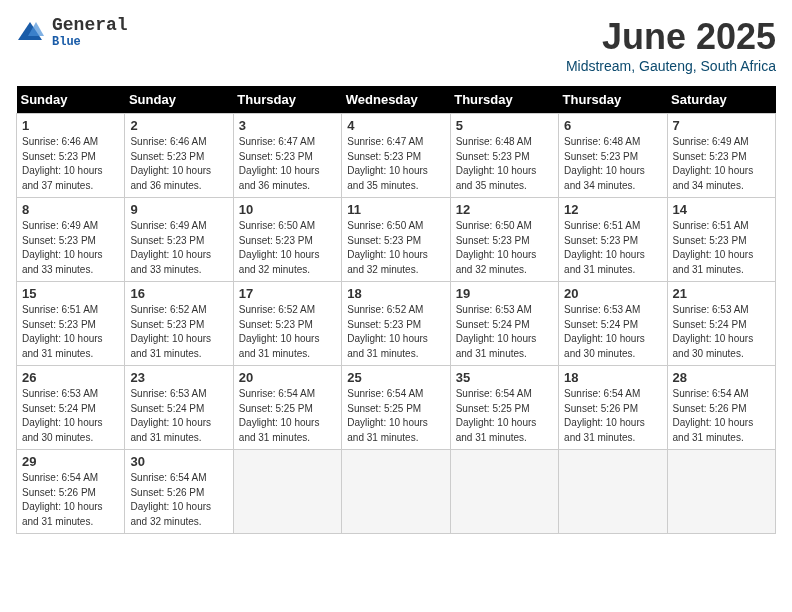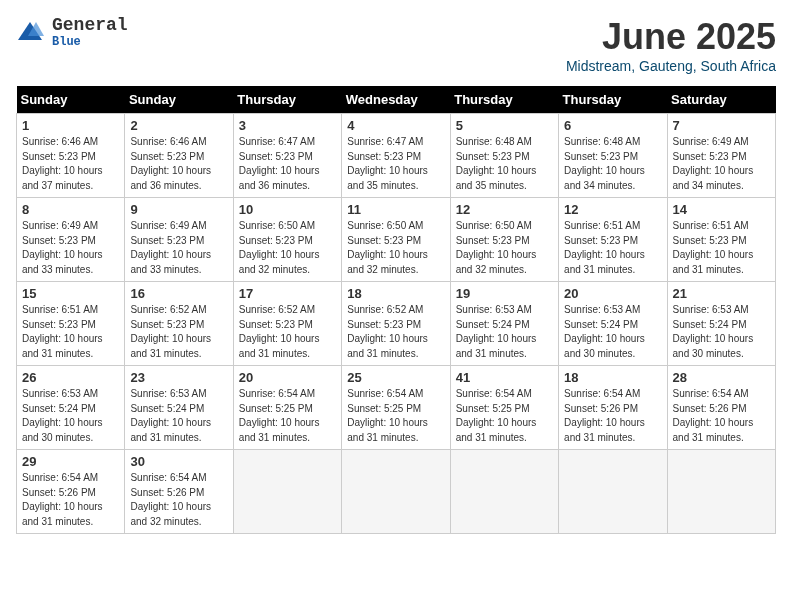--- a/index.html
+++ b/index.html
@@ -300,21 +300,21 @@
 and 31 minutes.</div>
         </td>
         <td>
           <span class="day-number">25</span>
           <div class="day-info" style="white-space: pre-line;">Sunrise: 6:54 AM
 Sunset: 5:25 PM
 Daylight: 10 hours
 and 31 minutes.</div>
         </td>
         <td>
-          <span class="day-number">41</span>
+          <span class="day-number">35</span>
           <div class="day-info" style="white-space: pre-line;">Sunrise: 6:54 AM
 Sunset: 5:25 PM
 Daylight: 10 hours
 and 31 minutes.</div>
         </td>
         <td>
           <span class="day-number">18</span>
           <div class="day-info" style="white-space: pre-line;">Sunrise: 6:54 AM
 Sunset: 5:26 PM
 Daylight: 10 hours

